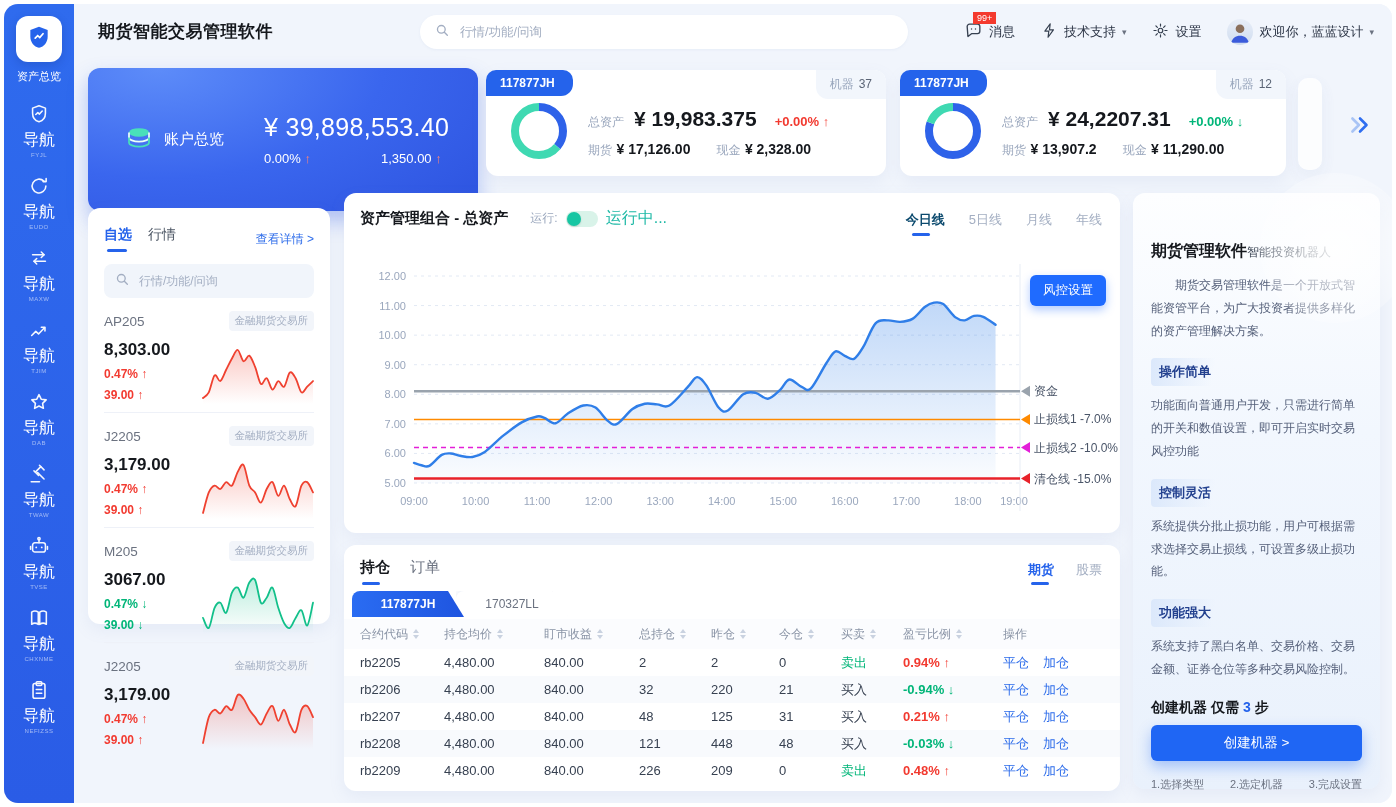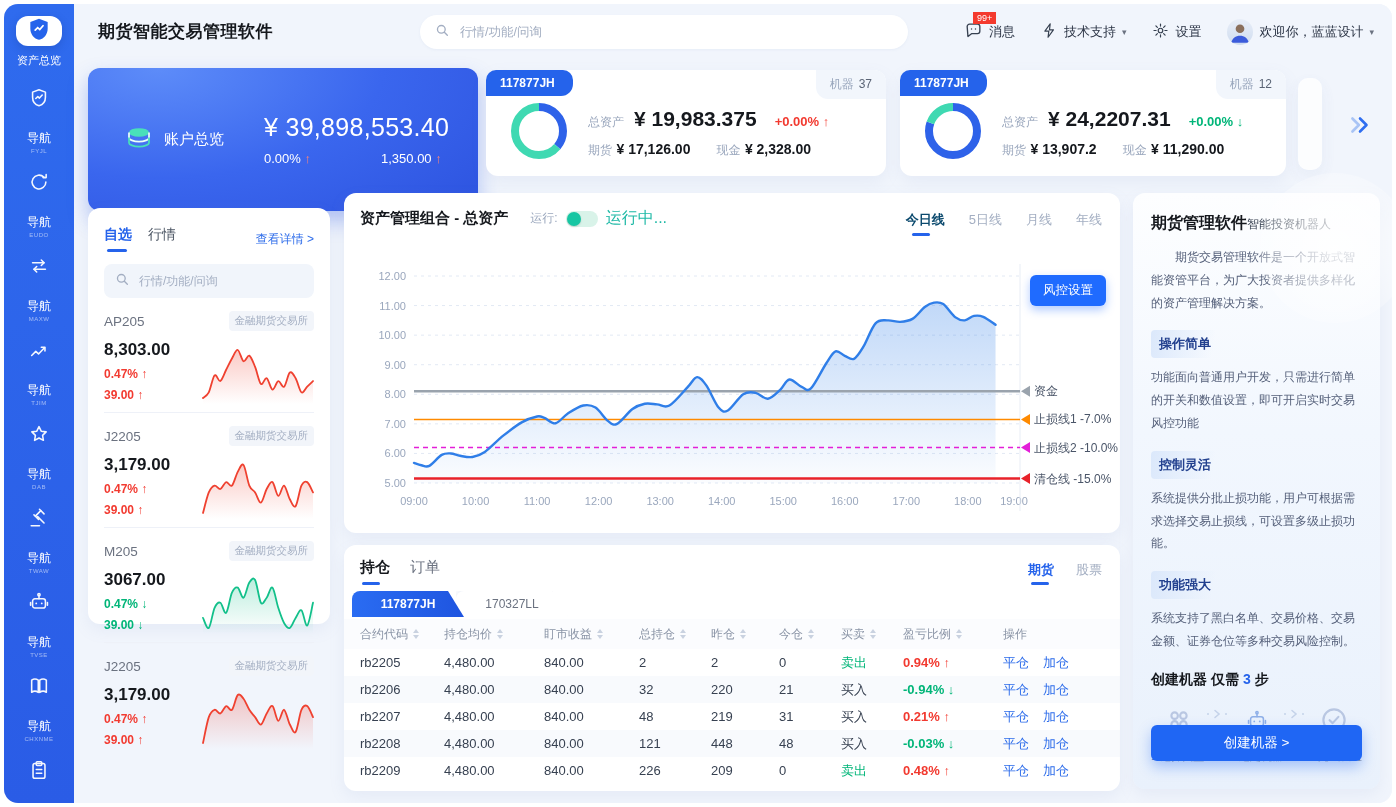--- a/index.html
+++ b/index.html
@@ -5,21 +5,21 @@
   html,body{margin:0;padding:0;background:#fff;width:1396px;height:807px;overflow:hidden;
     font-family:"Liberation Sans","DejaVu Sans",sans-serif;-webkit-font-smoothing:antialiased;}
   .app{position:absolute;left:4px;top:4px;width:1388px;height:799px;background:#f1f5fc;border-radius:14px;overflow:hidden;}
   
   .sidebar{position:absolute;left:0;top:0;width:70px;height:100%;background:linear-gradient(180deg,#2f6bee,#2a5ce6);display:flex;flex-direction:column;align-items:center;}
   .logo-tile{margin-top:12px;width:46px;height:46px;background:#fff;border-radius:12px;display:flex;align-items:center;justify-content:center;box-shadow:0 3px 8px rgba(20,50,140,.25);}
   .logo-label{color:#fff;font-size:11px;margin-top:7px;}
   .side-nav{display:flex;flex-direction:column;align-items:center;margin-top:6px;width:100%;}
   .side-item{display:flex;flex-direction:column;align-items:center;padding:13px 0 4px;cursor:pointer;width:100%;}
   .side-item svg{opacity:.95;}
-  .side-item .lbl{color:#fff;font-size:12px;margin-top:17px;}
+  .side-item .lbl{color:#fff;font-size:16px;margin-top:1px;}
   .side-item .sub{color:rgba(255,255,255,.55);font-size:6px;letter-spacing:.5px;margin-top:1px;}
   
   .main{position:absolute;left:70px;top:0;right:0;bottom:0;background:#f1f5fc;border-top-left-radius:18px;}
   
   .hdr-title{position:absolute;left:24px;top:16px;font-size:17px;font-weight:bold;color:#15181d;letter-spacing:.5px;}
   .search-box{position:absolute;left:346px;top:11px;width:460px;height:34px;background:#fff;border-radius:17px;display:flex;align-items:center;padding:0 14px;box-shadow:0 1px 3px rgba(120,140,190,.08);}
   .search-box input{border:0;outline:0;background:transparent;font-size:12.5px;color:#374151;width:100%;margin-left:8px;font-family:inherit;}
   .search-box input::placeholder{color:#a3aec2;}
   .hdr-right{position:absolute;right:18px;top:0;height:56px;display:flex;align-items:center;gap:26px;}
   .hdr-item{display:flex;align-items:center;gap:6px;font-size:13px;color:#2b3445;cursor:pointer;position:relative;}
@@ -105,21 +105,21 @@
   .sort .up{border-bottom:4px solid #c9d2e0;}
   .sort .dn{border-top:4px solid #c9d2e0;}
   .t-body{position:absolute;left:0;right:0;top:104px;}
   .t-row{height:27px;font-size:13px;color:#374151;}
   .t-row:nth-child(even){background:#f8fafd;}
   .ops{display:flex;gap:14px;}
   .op-link{color:#2d6cea;cursor:pointer;font-size:13px;}
   
   .promo{left:1059px;top:189px;width:247px;height:596px;background:linear-gradient(180deg,#fdfeff 0%,#f2f7fe 40%,#e9f1fc 100%);padding:0 18px;box-sizing:border-box;}
   .promo::before{content:"";position:absolute;right:-30px;top:-20px;width:150px;height:150px;border-radius:50%;background:radial-gradient(circle,rgba(255,255,255,.9),rgba(255,255,255,0));}
-  .pr-title-row{margin-top:20px;display:flex;align-items:baseline;flex-wrap:wrap;}
+  .pr-title-row{margin-top:48px;display:flex;align-items:baseline;flex-wrap:wrap;}
   .pr-title{font-size:16px;font-weight:bold;color:#15181d;}
   .pr-sub{font-size:12px;color:#374151;}
   .pr-intro{margin-top:12px;font-size:12px;color:#55607a;line-height:1.9;text-indent:2em;}
   .pr-sec{margin-top:16px;}
   .pr-chip{display:inline-block;font-size:13px;font-weight:bold;color:#23418f;padding:5px 12px 5px 8px;background:linear-gradient(100deg,#dbe8fb 0%,rgba(219,232,251,0) 85%);border-radius:4px;}
   .pr-text{margin-top:8px;font-size:12px;color:#55607a;line-height:1.9;}
   .pr-steps-title{margin-top:18px;font-size:14px;font-weight:bold;color:#15181d;}
   .pr-steps-title b{color:#2563eb;margin:0 4px;}
   .pr-steps{margin-top:16px;display:flex;align-items:center;justify-content:space-between;padding:0 2px;}
   .pr-step{display:flex;flex-direction:column;align-items:center;width:60px;}
@@ -584,21 +584,21 @@
    <span class="ops">
               <a class="op-link">平仓</a>
    <a class="op-link">加仓</a>
             </span>
           </div>
           <div class="grid-row t-row">
             <span>rb2207</span>
             <span>4,480.00</span>
    <span>840.00</span>
             <span>48</span>
-   <span>219</span>
+   <span>125</span>
             <span>31</span>
    <span style="color:#374151">买入</span>
    <span class="red" style="font-weight:bold">0.21% ↑</span>
    <span class="ops">
               <a class="op-link">平仓</a>
    <a class="op-link">加仓</a>
             </span>
           </div>
           <div class="grid-row t-row">
             <span>rb2208</span>

